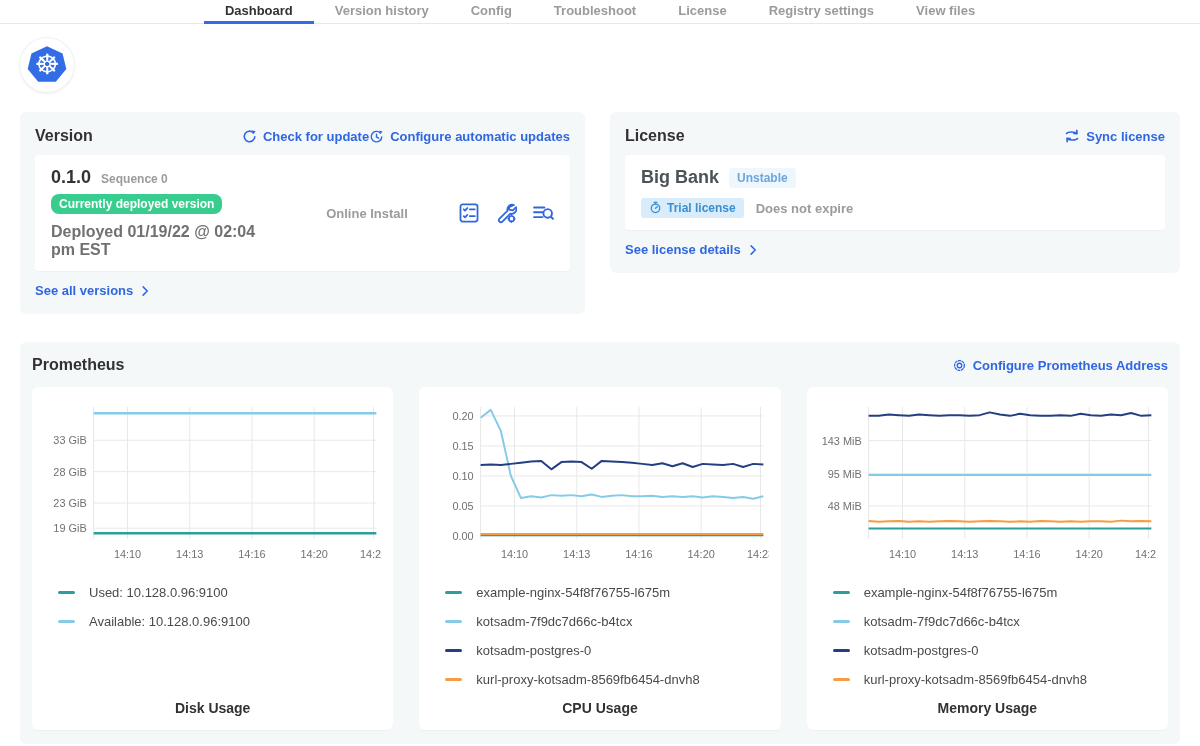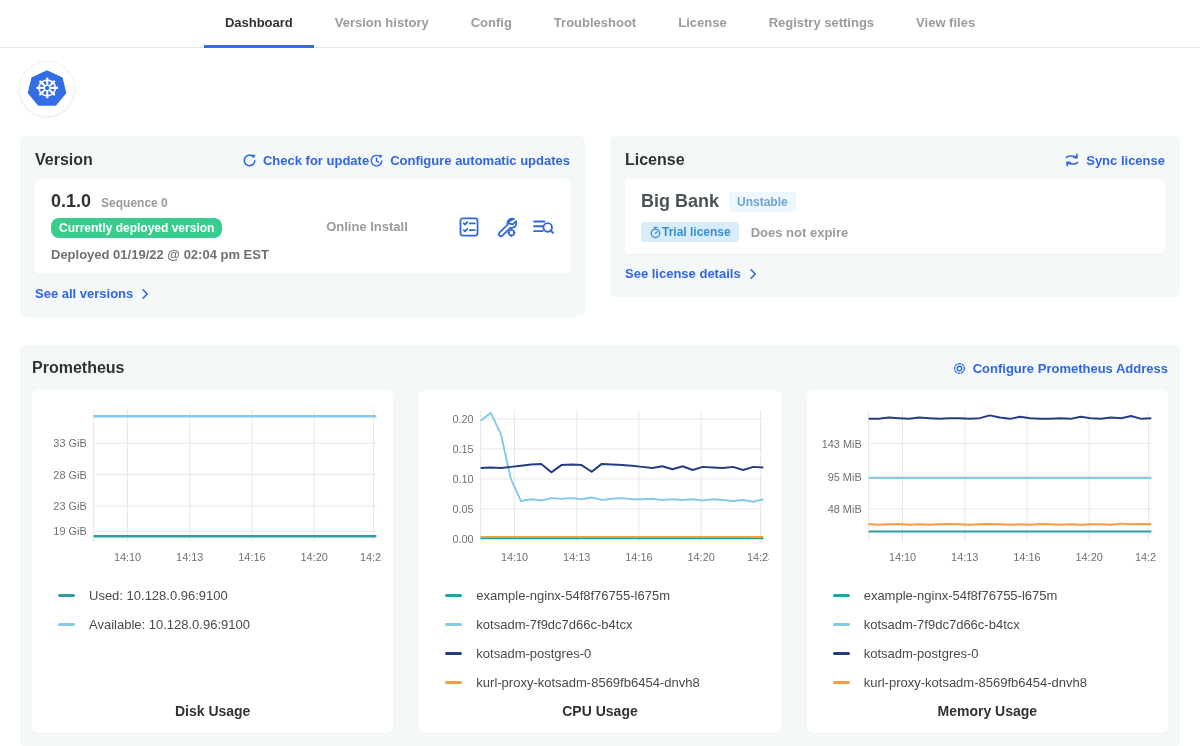--- a/index.html
+++ b/index.html
@@ -1,20 +1,20 @@
 <!DOCTYPE html>
 <html><head>
 <meta charset="utf-8">
 <style>
   * { margin:0; padding:0; box-sizing:border-box; }
   html,body { width:1200px; height:746px; background:#ffffff;
     font-family:"Liberation Sans","DejaVu Sans",sans-serif; color:#323232; overflow:hidden; }
 
   
-  .topnav { height:48px; border-bottom:1px solid #e8e8e8; display:flex; justify-content:center; align-items:stretch; background:#fff; }
+  .topnav { height:24px; border-bottom:1px solid #e8e8e8; display:flex; justify-content:center; align-items:stretch; background:#fff; }
   .tab { display:flex; align-items:center; padding:0 21px; font-size:13px; font-weight:600; color:#9b9b9b; cursor:pointer; border-bottom:3px solid transparent; margin-bottom:-1px; }
   .tab.active { color:#323232; border-bottom-color:#326de6; }
 
   
   .app-header { display:flex; align-items:center; padding:14px 20px 6px; }
   .app-logo { width:54px; height:54px; border-radius:50%; background:#fff; box-shadow:0 0 0 1px #f0f1f3, 0 1px 3px rgba(0,0,0,.12); display:flex; align-items:center; justify-content:center; }
   .heptagon { width:42px; height:40px; background:#326de6; clip-path:polygon(50% 3%, 87% 21%, 96% 60%, 71% 92%, 29% 92%, 4% 60%, 13% 21%); display:flex; align-items:center; justify-content:center; }
   .heptagon span { color:#fff; font-size:28px; line-height:1; font-family:"DejaVu Sans",sans-serif; }
   .app-title-block { margin-left:18px; }
   .app-title { font-size:28px; font-weight:700; color:#323232; }
@@ -35,34 +35,34 @@
   .inner-card { background:#fff; border-radius:4px; margin-top:10px; padding:12px 16px; box-shadow:0 1px 1px rgba(0,0,0,.03); }
 
   
   .version-panel { flex:0 0 565px; }
   .version-inner { display:flex; align-items:stretch; min-height:90px; }
   .v-left { width:225px; }
   .v-num-row { display:flex; align-items:baseline; gap:10px; }
   .v-num { font-size:18px; font-weight:800; color:#323232; }
   .v-seq { font-size:12px; color:#9b9b9b; font-weight:600; }
   .deployed-badge { display:inline-block; margin-top:6px; background:#38cc8e; color:#fff; font-size:12px; font-weight:700; padding:3px 8px; border-radius:8px; }
-  .deployed-at { margin-top:9px; font-size:13px; color:#717171; font-weight:600; }
+  .deployed-at { margin-top:9px; font-size:16px; color:#717171; font-weight:600; }
   .v-mid { flex:1; display:flex; align-items:center; justify-content:center; font-size:13px; font-weight:700; color:#9b9b9b; }
   .v-actions { display:flex; align-items:center; gap:15px; color:#3066e0; }
   .v-actions .icon { cursor:pointer; }
   .see-link { margin-top:12px; }
 
   
   .license-panel { flex:1; }
   .lic-name-row { display:flex; align-items:flex-end; gap:10px; }
   .lic-name { font-size:18px; font-weight:700; color:#4a5356; }
   .chip { font-size:12px; font-weight:700; padding:3px 8px; border-radius:3px; }
   .chip.unstable { background:#eef7fd; color:#6ea5d8; }
   .lic-row2 { display:flex; align-items:center; gap:12px; margin-top:10px; }
-  .chip.trial { background:#d9ecfb; color:#3a8fd0; display:inline-flex; align-items:center; }
+  .chip.trial { background:#d9ecfb; color:#3a8fd0; display:inline-flex; align-items:flex-start; gap:5px; }
   .lic-expiry { font-size:13px; color:#9b9b9b; font-weight:600; }
 
   
   .monitoring-panel { margin:28px 20px 0; background:#f5f8f9; border-radius:6px; padding:14px 12px 14px; }
   .charts-row { display:flex; gap:26px; margin-top:13px; }
   .chart-card { flex:1; background:#fff; border-radius:6px; padding:10px 12px 8px; height:343px; display:flex; flex-direction:column; box-shadow:0 1px 1px rgba(0,0,0,.03); }
   .chart-svg-wrap { width:100%; }
   .legend { list-style:none; margin-top:8px; }
   .legend li { display:flex; align-items:center; padding:7px 2px; }
   .legend .swatch { width:17px; height:3px; border-radius:2px; margin:0 14px 0 12px; flex:none; }

